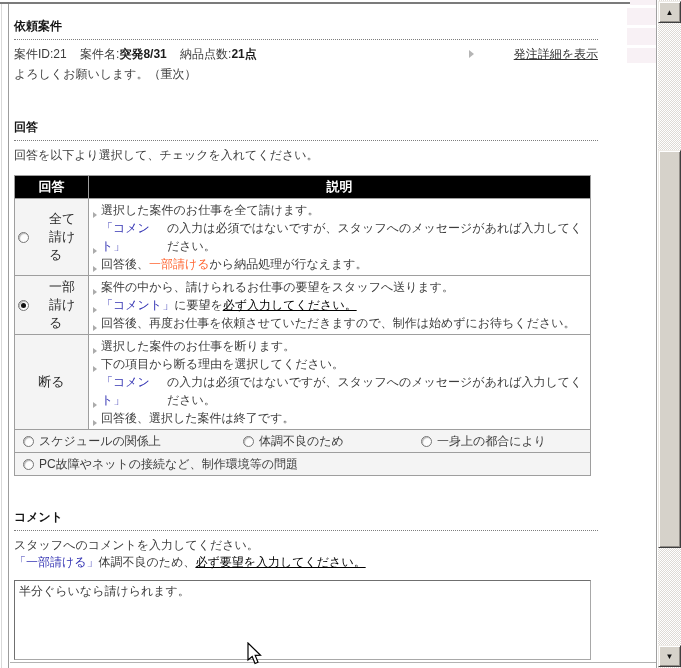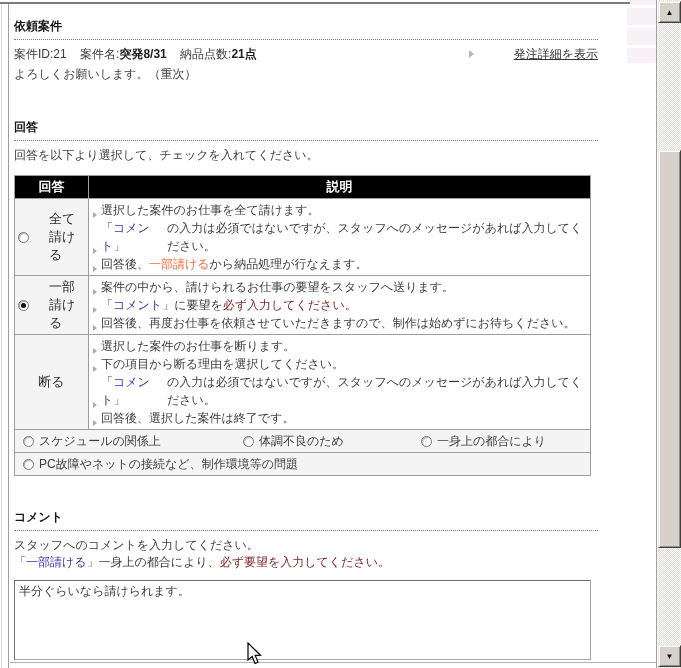--- a/index.html
+++ b/index.html
@@ -44,21 +44,21 @@
   th.hdr{background:#000;color:#fff;font-size:13px;font-weight:bold;height:22px;text-align:center;padding:0;}
   col.c1{width:74px;}
   td.opt{background:#f4f4f4;vertical-align:middle;padding:2px 3px;font-size:13px;color:#2b2b2b;}
   td.opt .optwrap{display:flex;align-items:center;gap:20px;}
   td.opt.center{text-align:center;}
   td.desc{background:#fff;padding:2px 4px;vertical-align:middle;}
   .dline{line-height:18px;display:flex;align-items:flex-end;}
   .blt{flex:0 0 auto;width:0;height:0;border-left:4px solid #ababab;border-top:3px solid transparent;border-bottom:3px solid transparent;margin-right:4px;position:relative;top:-1px;}
   .blue{color:#3333b3;}
   .orange{color:#ff6633;}
-  .red{color:#7f1d1d;}
+  .red{color:#000000;text-decoration:underline;}
   td.reason{background:#f4f4f4;padding:2px 4px 2px 8px;height:18px;}
   .reason-flex{display:flex;align-items:center;}
   .reason-item{display:flex;align-items:center;gap:5px;text-align:center;}
   .ri-0{width:220px;}
   .ri-1{width:178px;}
 
   .radio{flex:0 0 auto;width:11px;height:11px;border-radius:50%;background:#fdfdfd;border:1px solid #767676;box-shadow:inset 1px 1px 1px rgba(0,0,0,0.28);box-sizing:border-box;display:inline-block;}
   .radio.checked::after{content:"";display:block;width:5px;height:5px;border-radius:50%;background:#101010;margin:2px auto 0 auto;}
 
   .sec-comment{margin-top:33px;}
@@ -242,21 +242,21 @@
           </td>
         </tr>
       </tbody>
         </table>
     </div>
 
     <div class="sec-comment">
       <h2 class="sec">コメント</h2>
       <div class="dotted"></div>
       <div class="cline">スタッフへのコメントを入力してください。</div>
-      <div class="cline"><span class="blue">「一部請ける」</span><span>一身上の都合により、</span><span class="red">必ず要望を入力してください。</span></div>
+      <div class="cline"><span class="blue">「一部請ける」</span><span>体調不良のため、</span><span class="red">必ず要望を入力してください。</span></div>
       <textarea class="cmt" spellcheck="false" style="">半分ぐらいなら請けられます。</textarea>
     </div>
 
   </div>
 
   <div class="scrollbar">
     <div class="sb-btn sb-up">
         <span>▲</span>
       </div>
     <div class="sb-thumb"></div>

